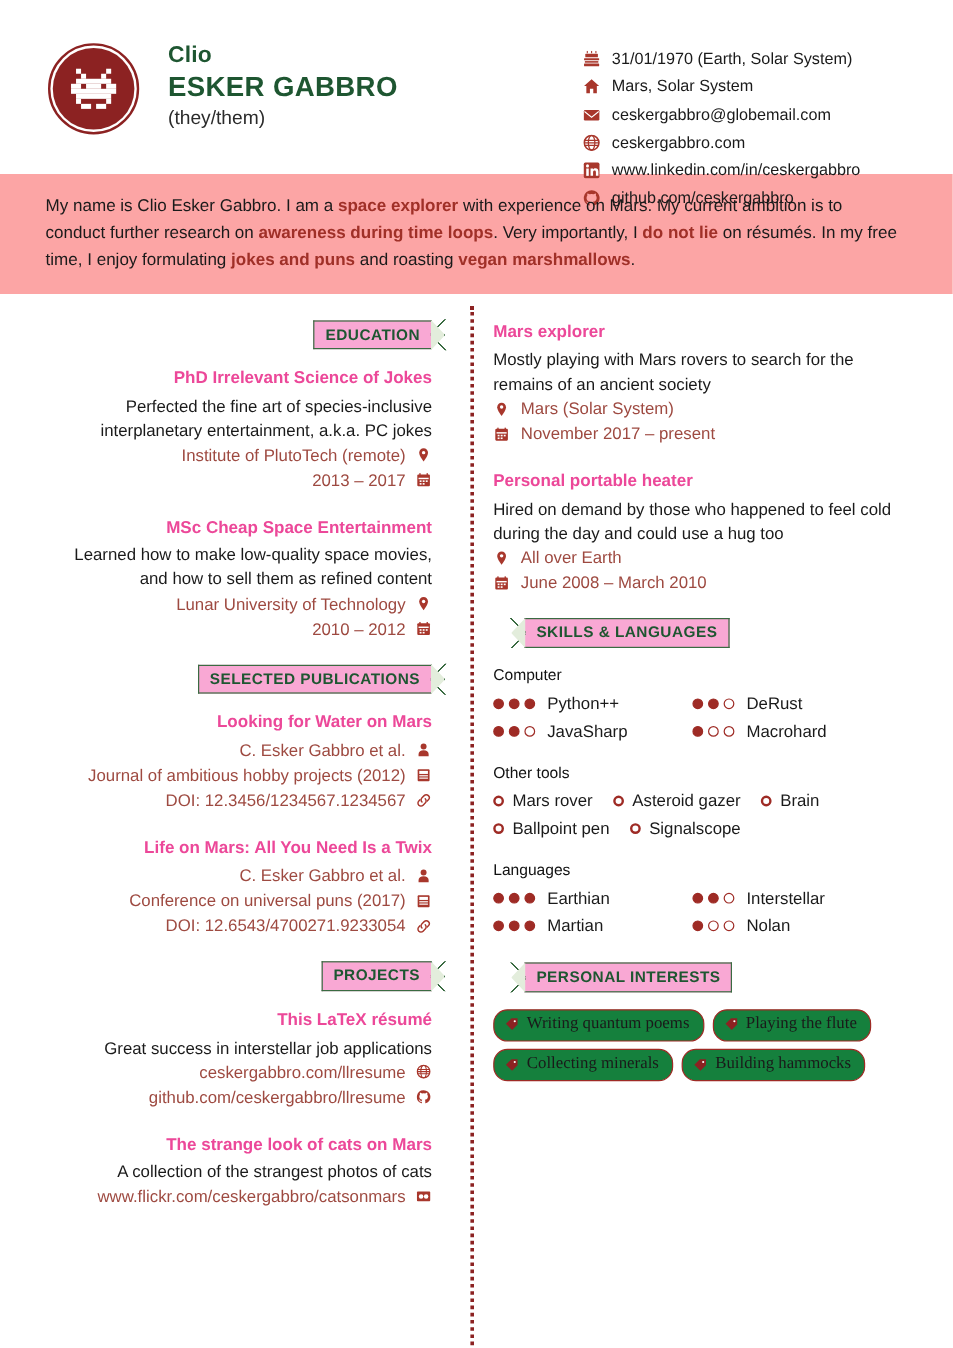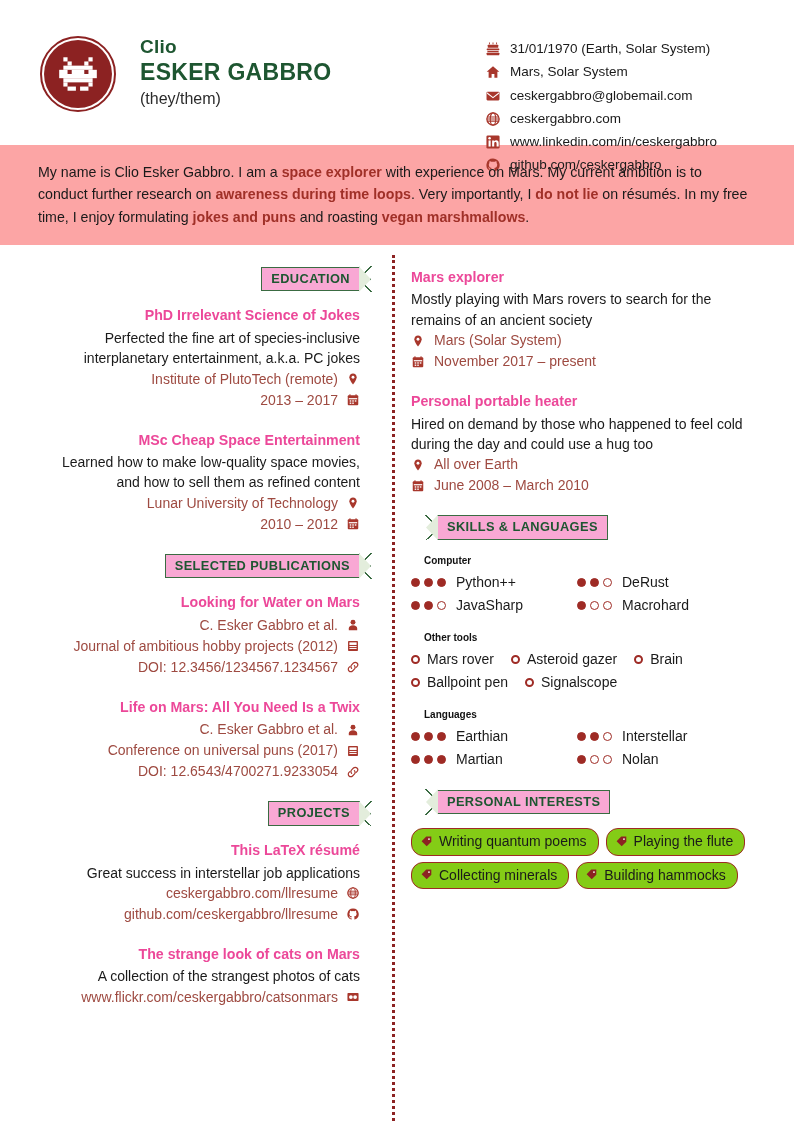--- a/index.html
+++ b/index.html
@@ -218,22 +218,22 @@
     width: 14px;
     display: flex; align-items: center; justify-content: center;
     color: #a8372c;
   }
   .col-left .meta-icon { margin-left: 8px; order: 2; }
   .col-right .meta-icon { margin-right: 9px; }
 
   
   .skill-group { margin-bottom: 15px; }
   .skill-group-title {
-    font-size: 10px; font-weight: bold; color: #111;
-    margin-bottom: 4px; line-height: 1.4; margin-left: 13px;
+    font-size: 13px; font-weight: normal; color: #111;
+    margin-bottom: 4px; line-height: 1.4;
   }
   .skill-grid {
     display: grid;
     grid-template-columns: 166px auto;
     row-gap: 2px;
   }
   .skill-cell {
     display: flex; align-items: center;
     font-size: 14px; color: #1a1a1a; line-height: 1.5;
   }
@@ -264,21 +264,22 @@
   
   .pills { display: flex; flex-wrap: wrap; gap: 6px 7px; max-width: 336px; }
   .pill {
     display: inline-flex; align-items: center;
     border: 1.4px solid #9e2b25;
     border-radius: 12px;
     padding: 2px 11px 3px 9px;
     font-size: 14px;
     color: #1a1a1a;
     line-height: 1.45;
-    background: #84cc16;
+    background: #15803d;
+    font-family: Liberation Serif, serif;
   }
   .pill-icon { margin-right: 7px; display:flex; align-items:center; color:#8c2222; }
 
   .interests-head { margin-top: 20px; }
 </style>
 </head>
 <body>
 
 <div class="header">
   <div class="avatar-wrap">

